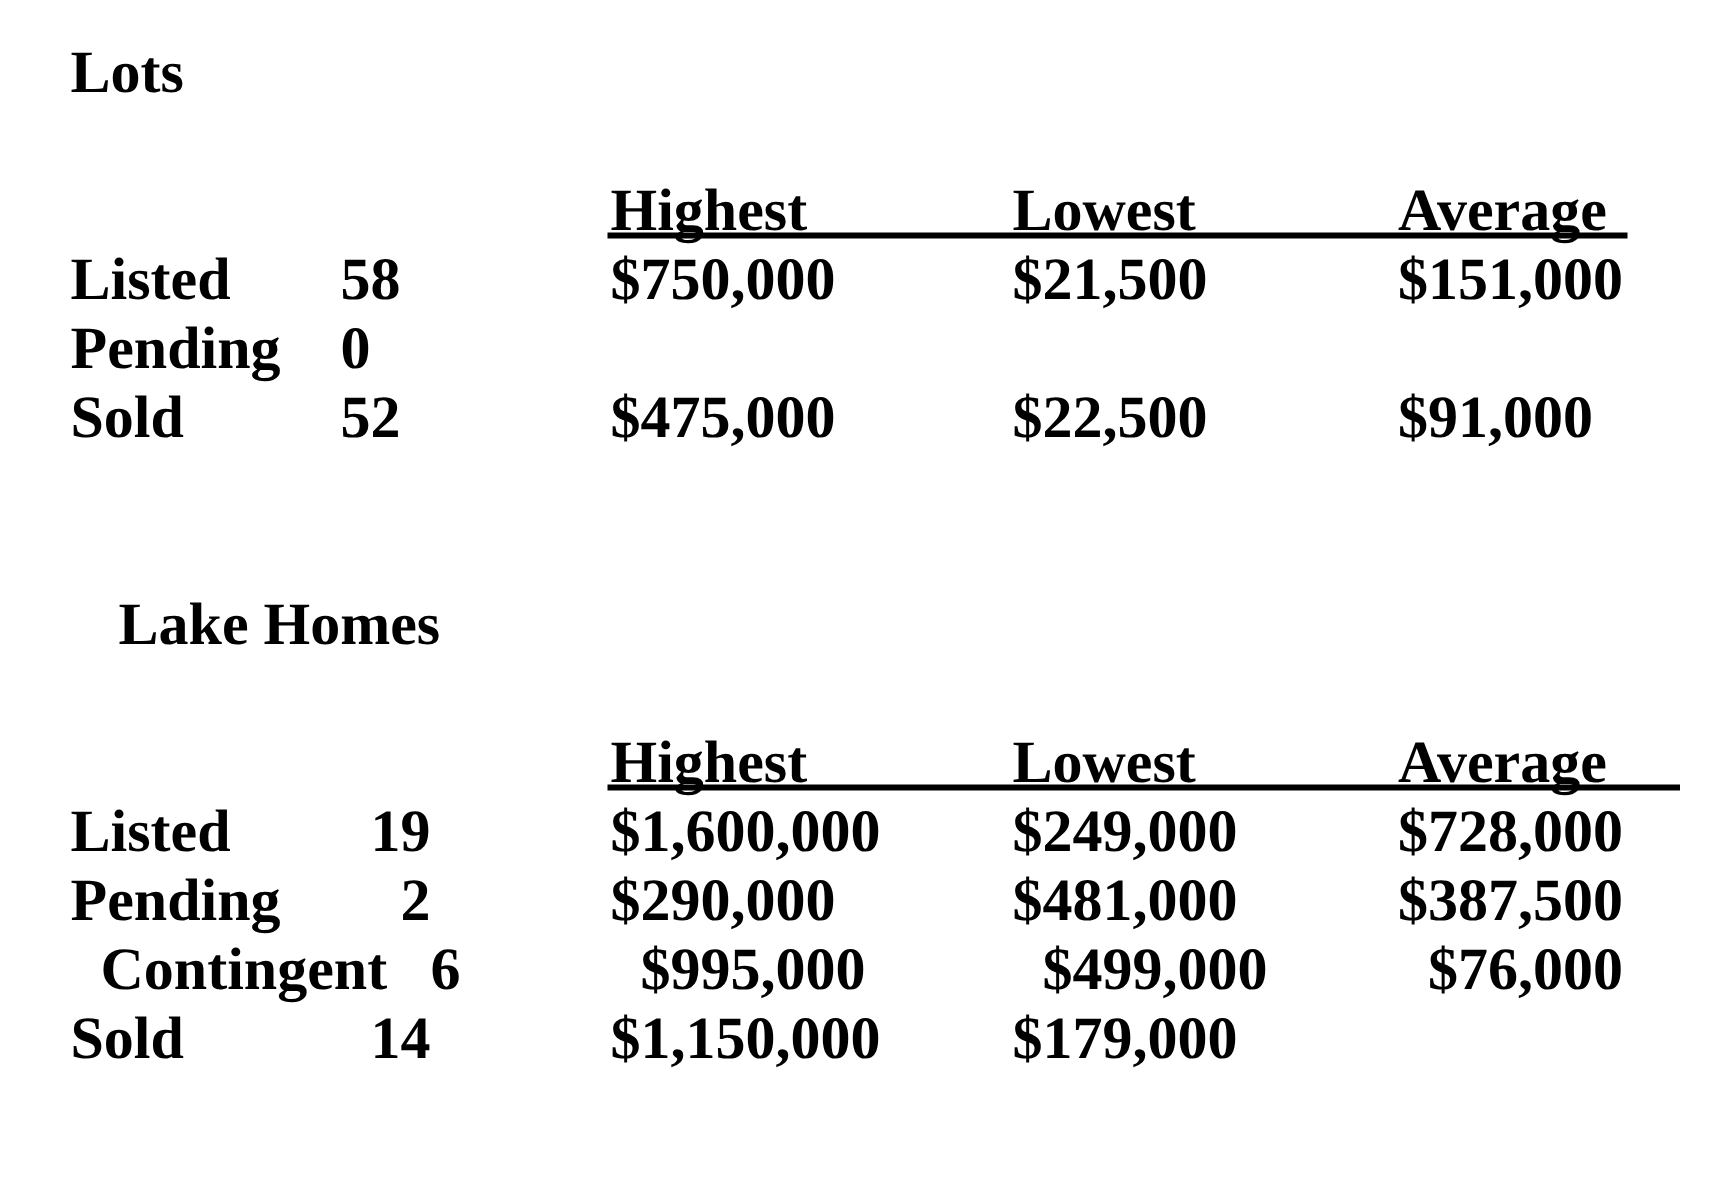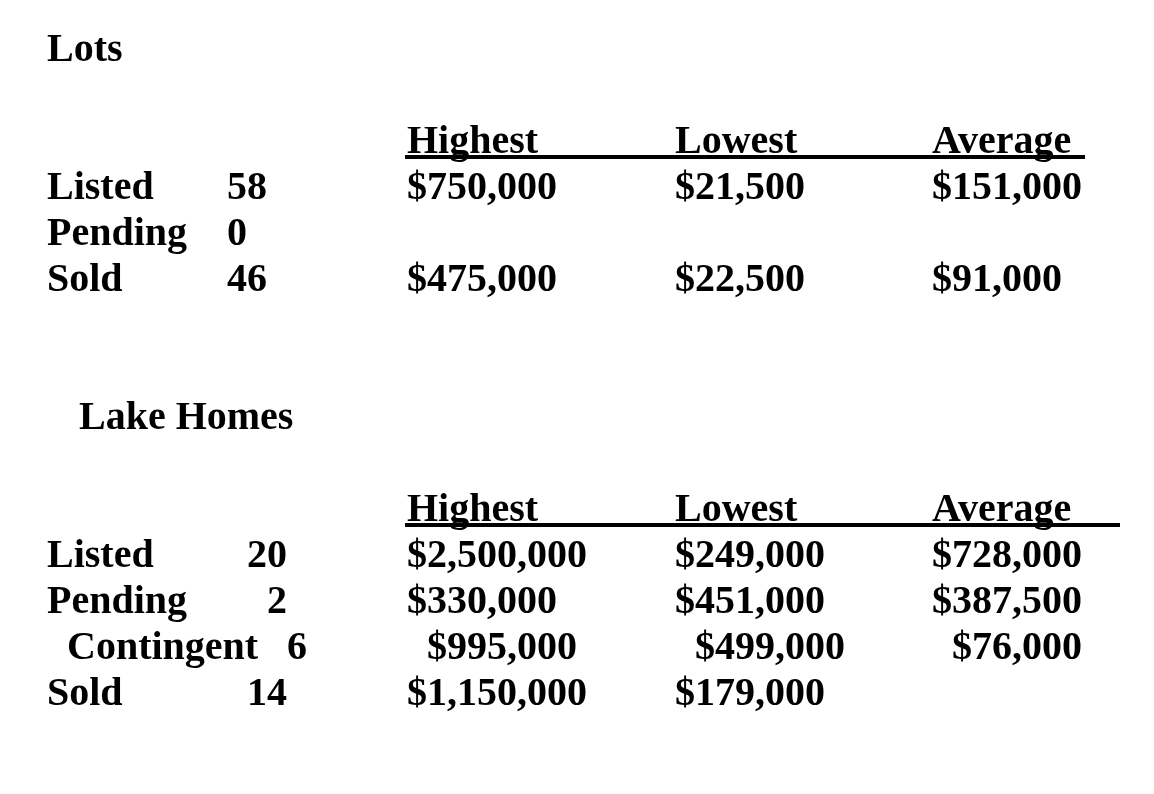--- a/index.html
+++ b/index.html
@@ -76,50 +76,50 @@
     <span class="c-avg">$151,000</span>
   </div>
 
   <div class="row" id="row-lots-1">
     <span class="c-label">Pending</span>
     <span class="c-count-l">0</span>
   </div>
 
   <div class="row" id="row-lots-2">
     <span class="c-label">Sold</span>
-    <span class="c-count-l">46</span>
+    <span class="c-count-l">52</span>
     <span class="c-high">$475,000</span>
     <span class="c-low">$22,500</span>
     <span class="c-avg">$91,000</span>
   </div>
 
   <div class="row" id="row-title-lakehomes">
     <span class="c-label">Lake Homes</span>
   </div>
 
   <div class="row" id="row-header-lakehomes">
     <span class="c-high">Highest</span>
     <span class="c-low">Lowest</span>
     <span class="c-avg">Average</span>
   </div>
   <div class="rule" id="rule-lakehomes"></div>
 
   <div class="row" id="row-lake-0">
     <span class="c-label">Listed</span>
-    <span class="c-count-r">20</span>
-    <span class="c-high">$2,500,000</span>
+    <span class="c-count-r">19</span>
+    <span class="c-high">$1,600,000</span>
     <span class="c-low">$249,000</span>
     <span class="c-avg">$728,000</span>
   </div>
 
   <div class="row" id="row-lake-1">
     <span class="c-label">Pending</span>
     <span class="c-count-r">2</span>
-    <span class="c-high">$330,000</span>
-    <span class="c-low">$451,000</span>
+    <span class="c-high">$290,000</span>
+    <span class="c-low">$481,000</span>
     <span class="c-avg">$387,500</span>
   </div>
 
   <div class="row" id="row-lake-2">
     <span class="c-label">Contingent</span>
     <span class="c-count-r">6</span>
     <span class="c-high">$995,000</span>
     <span class="c-low">$499,000</span>
     <span class="c-avg">$76,000</span>
   </div>

